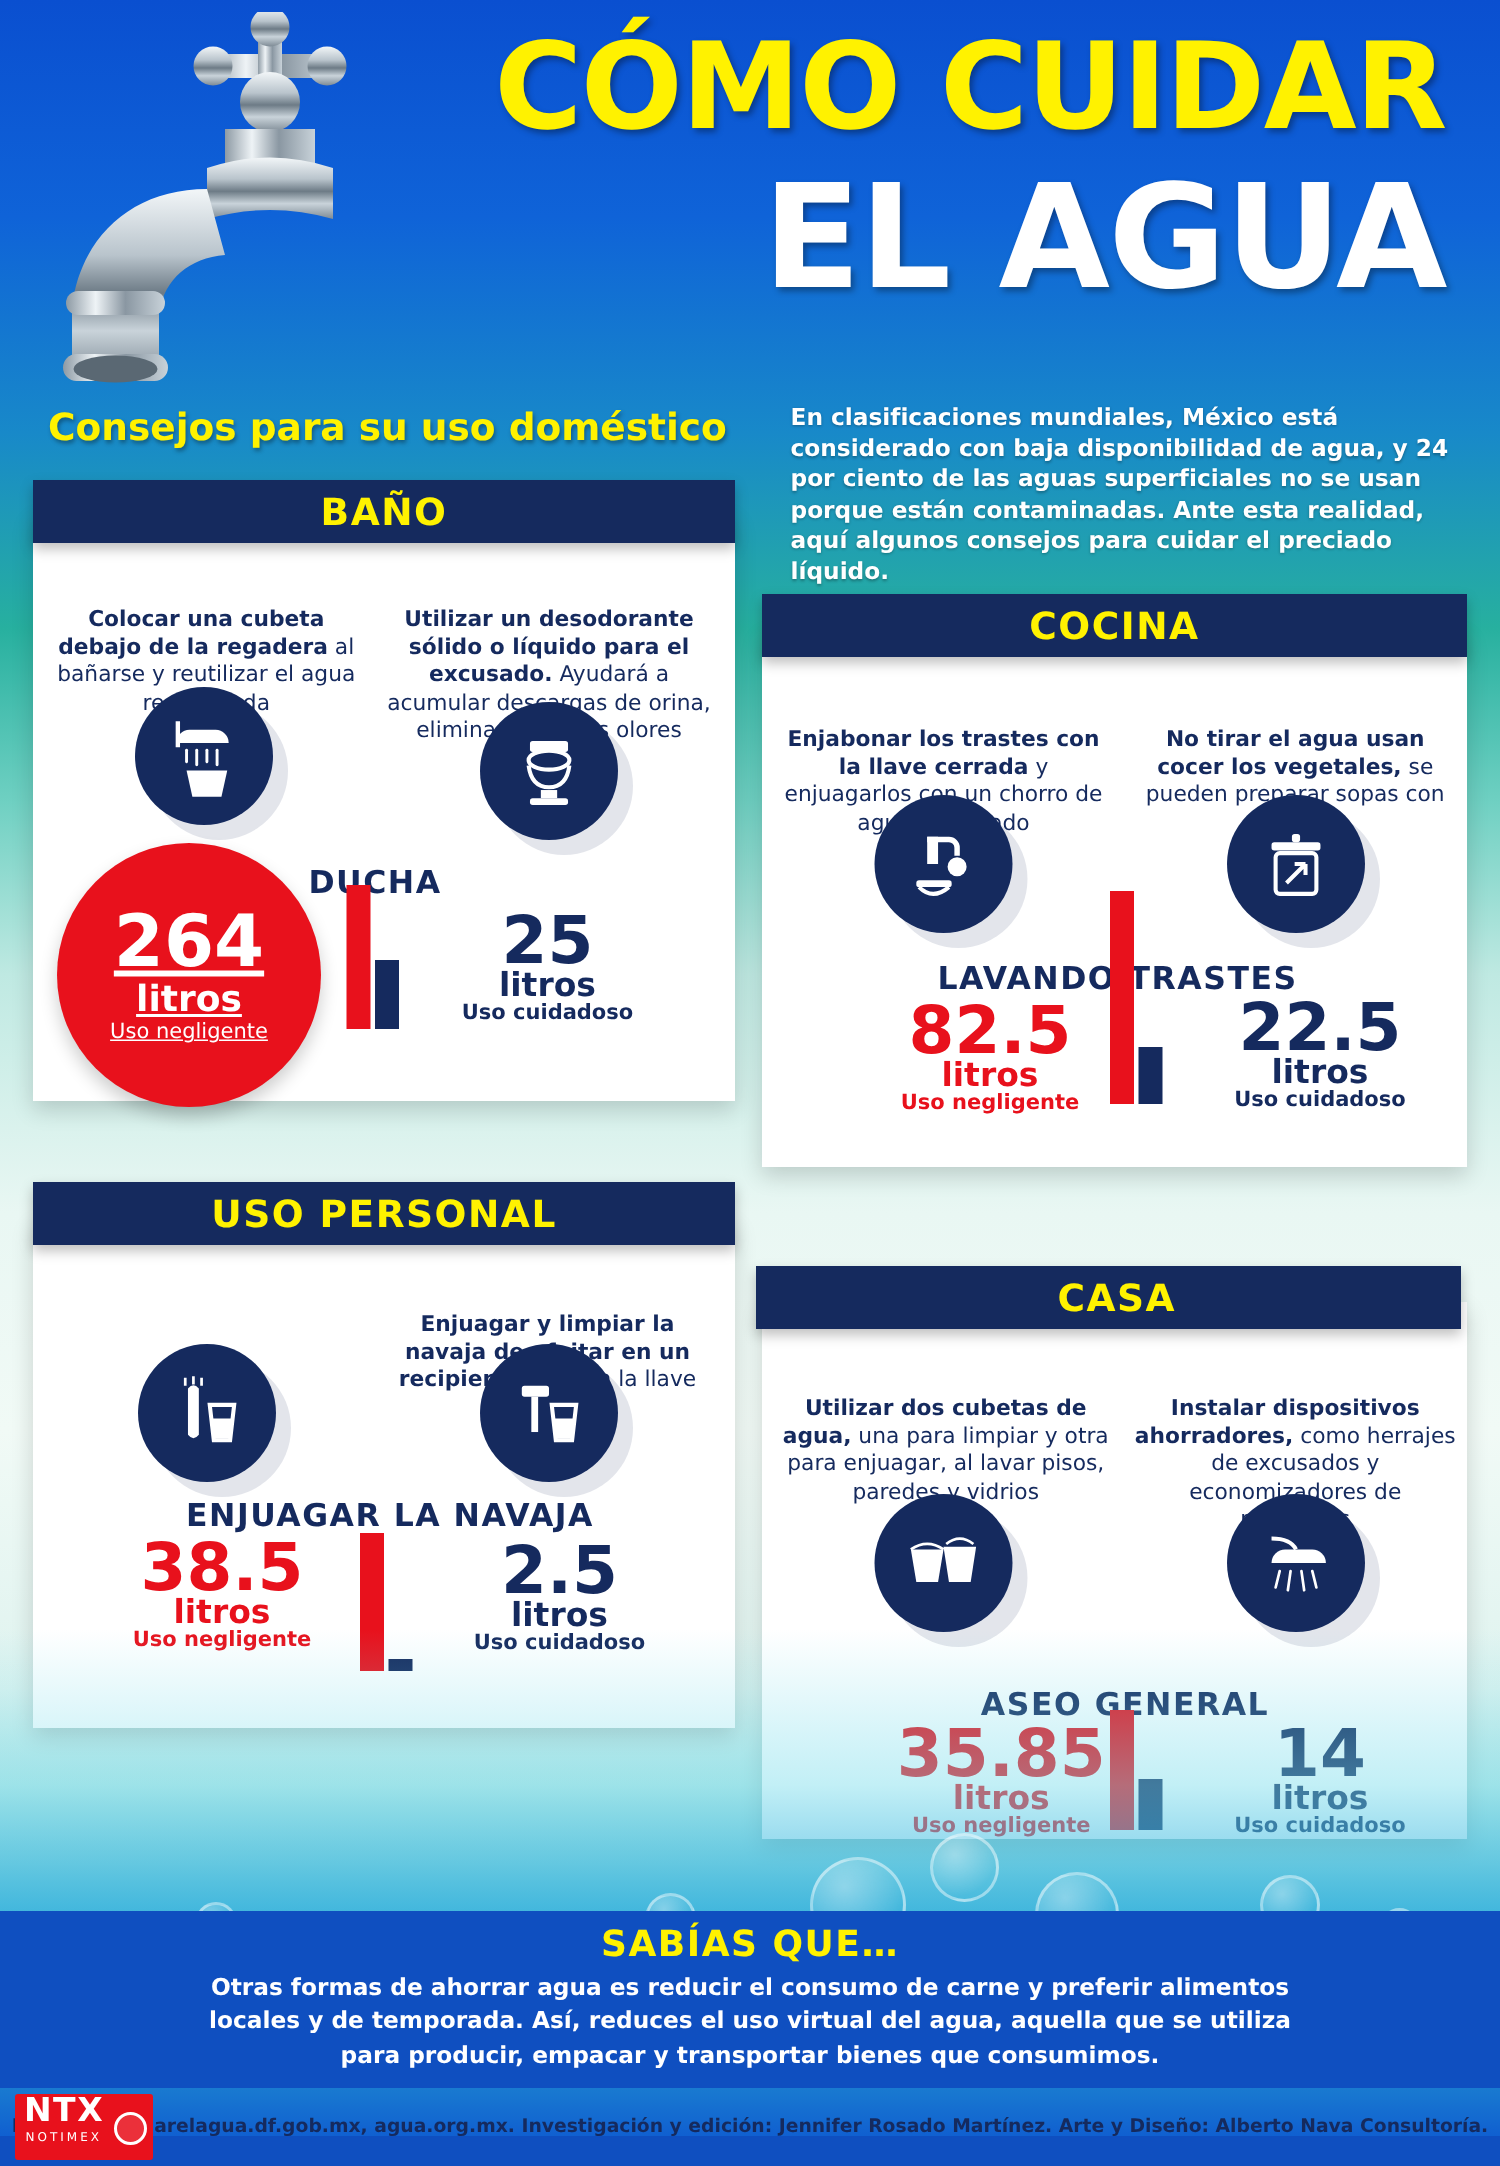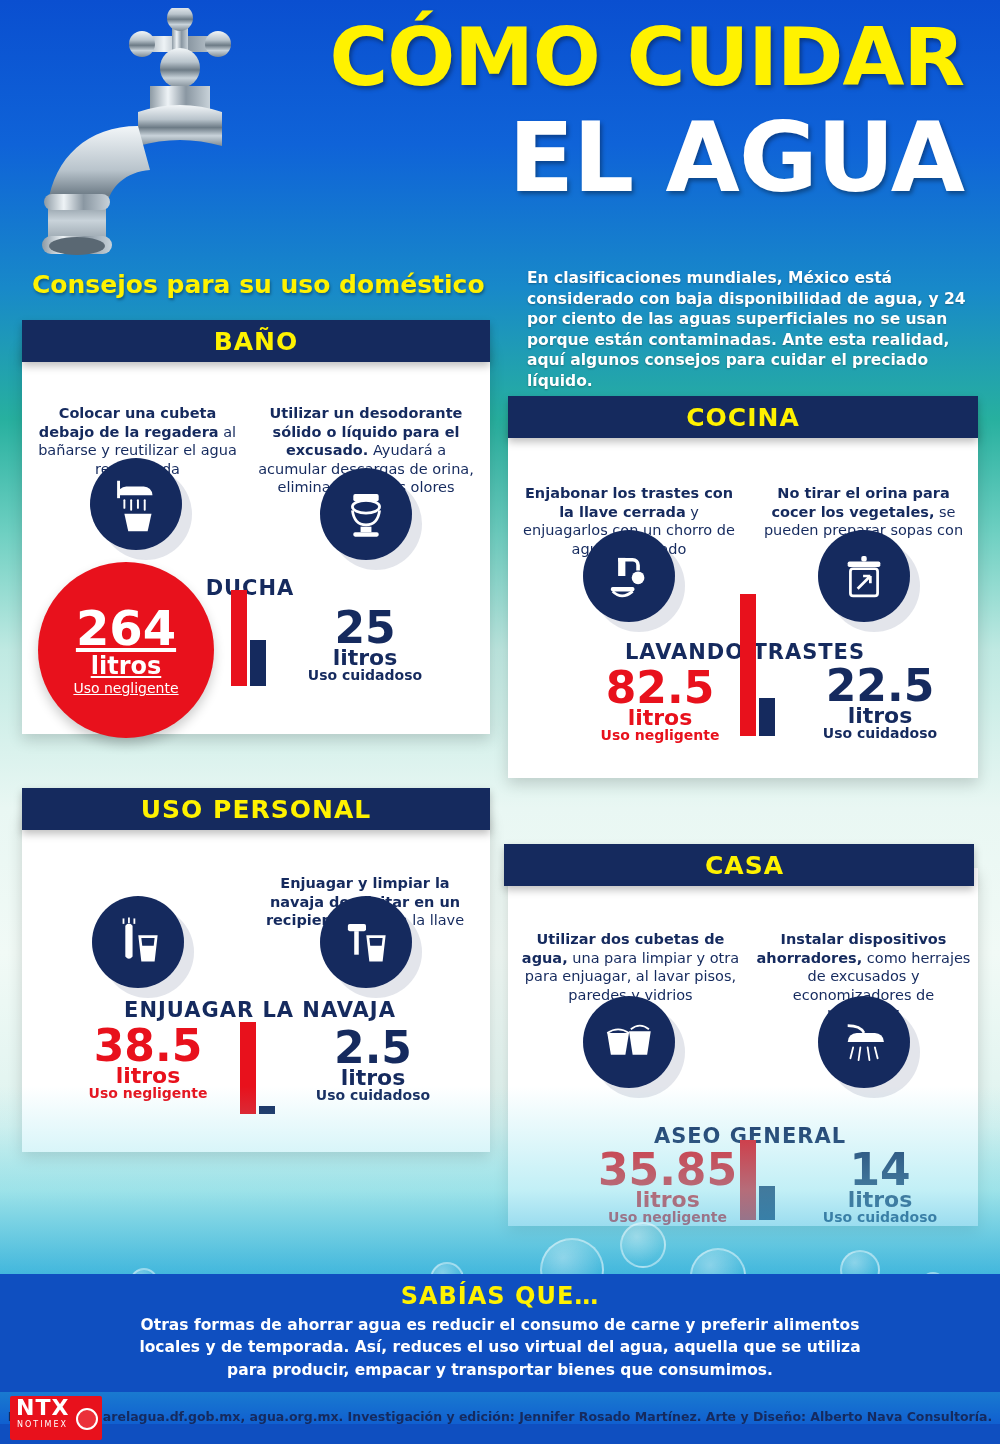--- a/index.html
+++ b/index.html
@@ -263,21 +263,21 @@
     <svg viewBox="0 0 64 64" width="58" height="58">
       <path d="M20 12 v20 h8 v-20 z" fill="#fff"></path>
       <path d="M20 14 h16 a6 6 0 0 1 6 6 v6" stroke="#fff" stroke-width="4" fill="none"></path>
       <circle cx="42" cy="34" r="7" fill="#fff"></circle>
       <rect x="12" y="44" width="26" height="5" rx="2" fill="#fff"></rect>
       <path d="M14 49 q10 10 22 0" fill="none" stroke="#fff" stroke-width="3"></path>
     </svg>
   </div>
 
   <div class="tip" style="left:756px; top:452px; width:215px;">
-    <b>No tirar el orina para cocer los vegetales,</b><span> se pueden preparar sopas con ella</span>
+    <b>No tirar el agua usan cocer los vegetales,</b><span> se pueden preparar sopas con ella</span>
   </div>
   <div class="circle-icon" style="left:818px; top:530px;">
     <svg viewBox="0 0 64 64" width="58" height="58">
       <rect x="14" y="16" width="36" height="6" rx="2" fill="#fff"></rect>
       <rect x="29" y="10" width="6" height="6" rx="2" fill="#fff"></rect>
       <rect x="17" y="24" width="30" height="30" rx="3" fill="none" stroke="#fff" stroke-width="3"></rect>
       <path d="M25 46 l14 -14 M39 32 l0 8 M39 32 l-8 0" stroke="#fff" stroke-width="3" fill="none"></path>
     </svg>
   </div>
 

